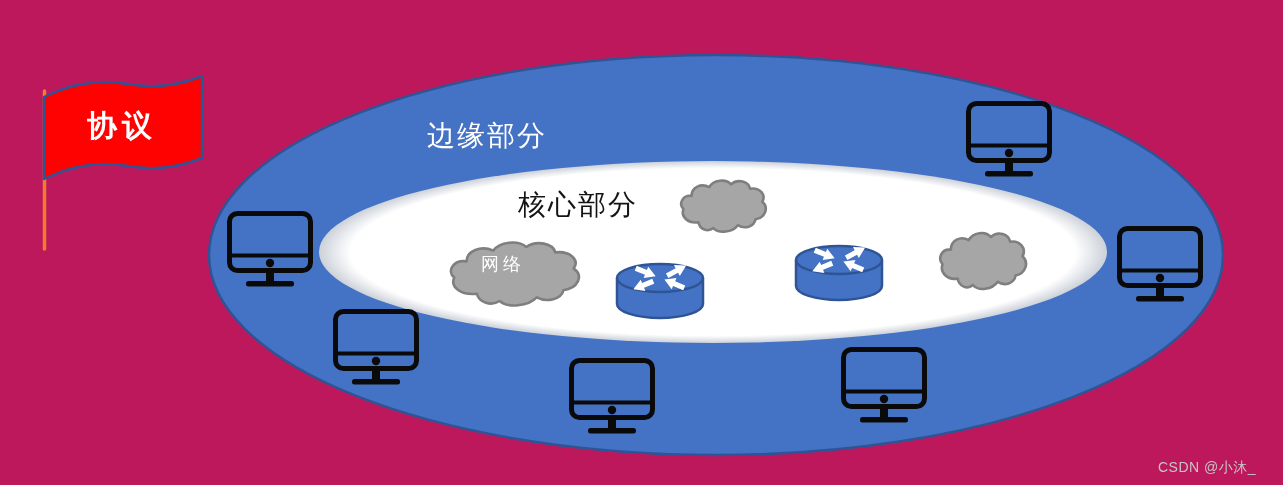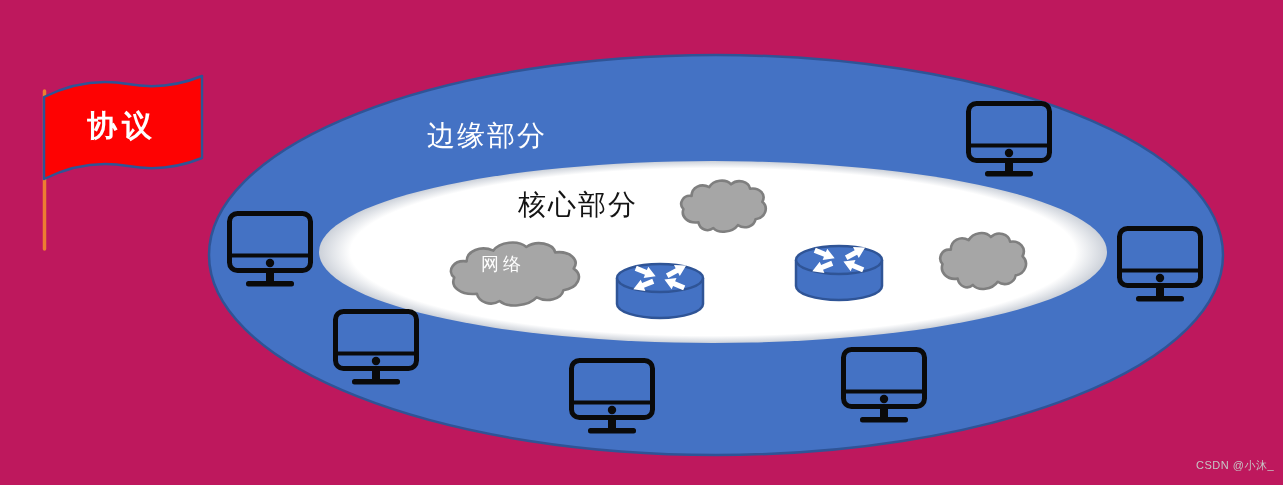--- a/index.html
+++ b/index.html
@@ -49,23 +49,23 @@
   }
   .label-flag {
     left: 87px;
     top: 109px;
     font-size: 30px;
     font-weight: bold;
     color: #ffffff;
     letter-spacing: 5px;
   }
   .label-watermark {
-    right: 9px;
+    right: 27px;
     top: 459px;
-    font-size: 11px;
+    font-size: 14px;
     color: #c6c6c6;
     letter-spacing: 0.5px;
   }
 </style>
 </head>
 <body>
 
 <div id="stage">
 
   <svg id="diagram-svg" width="1283" height="485" viewBox="0 0 1283 485">

